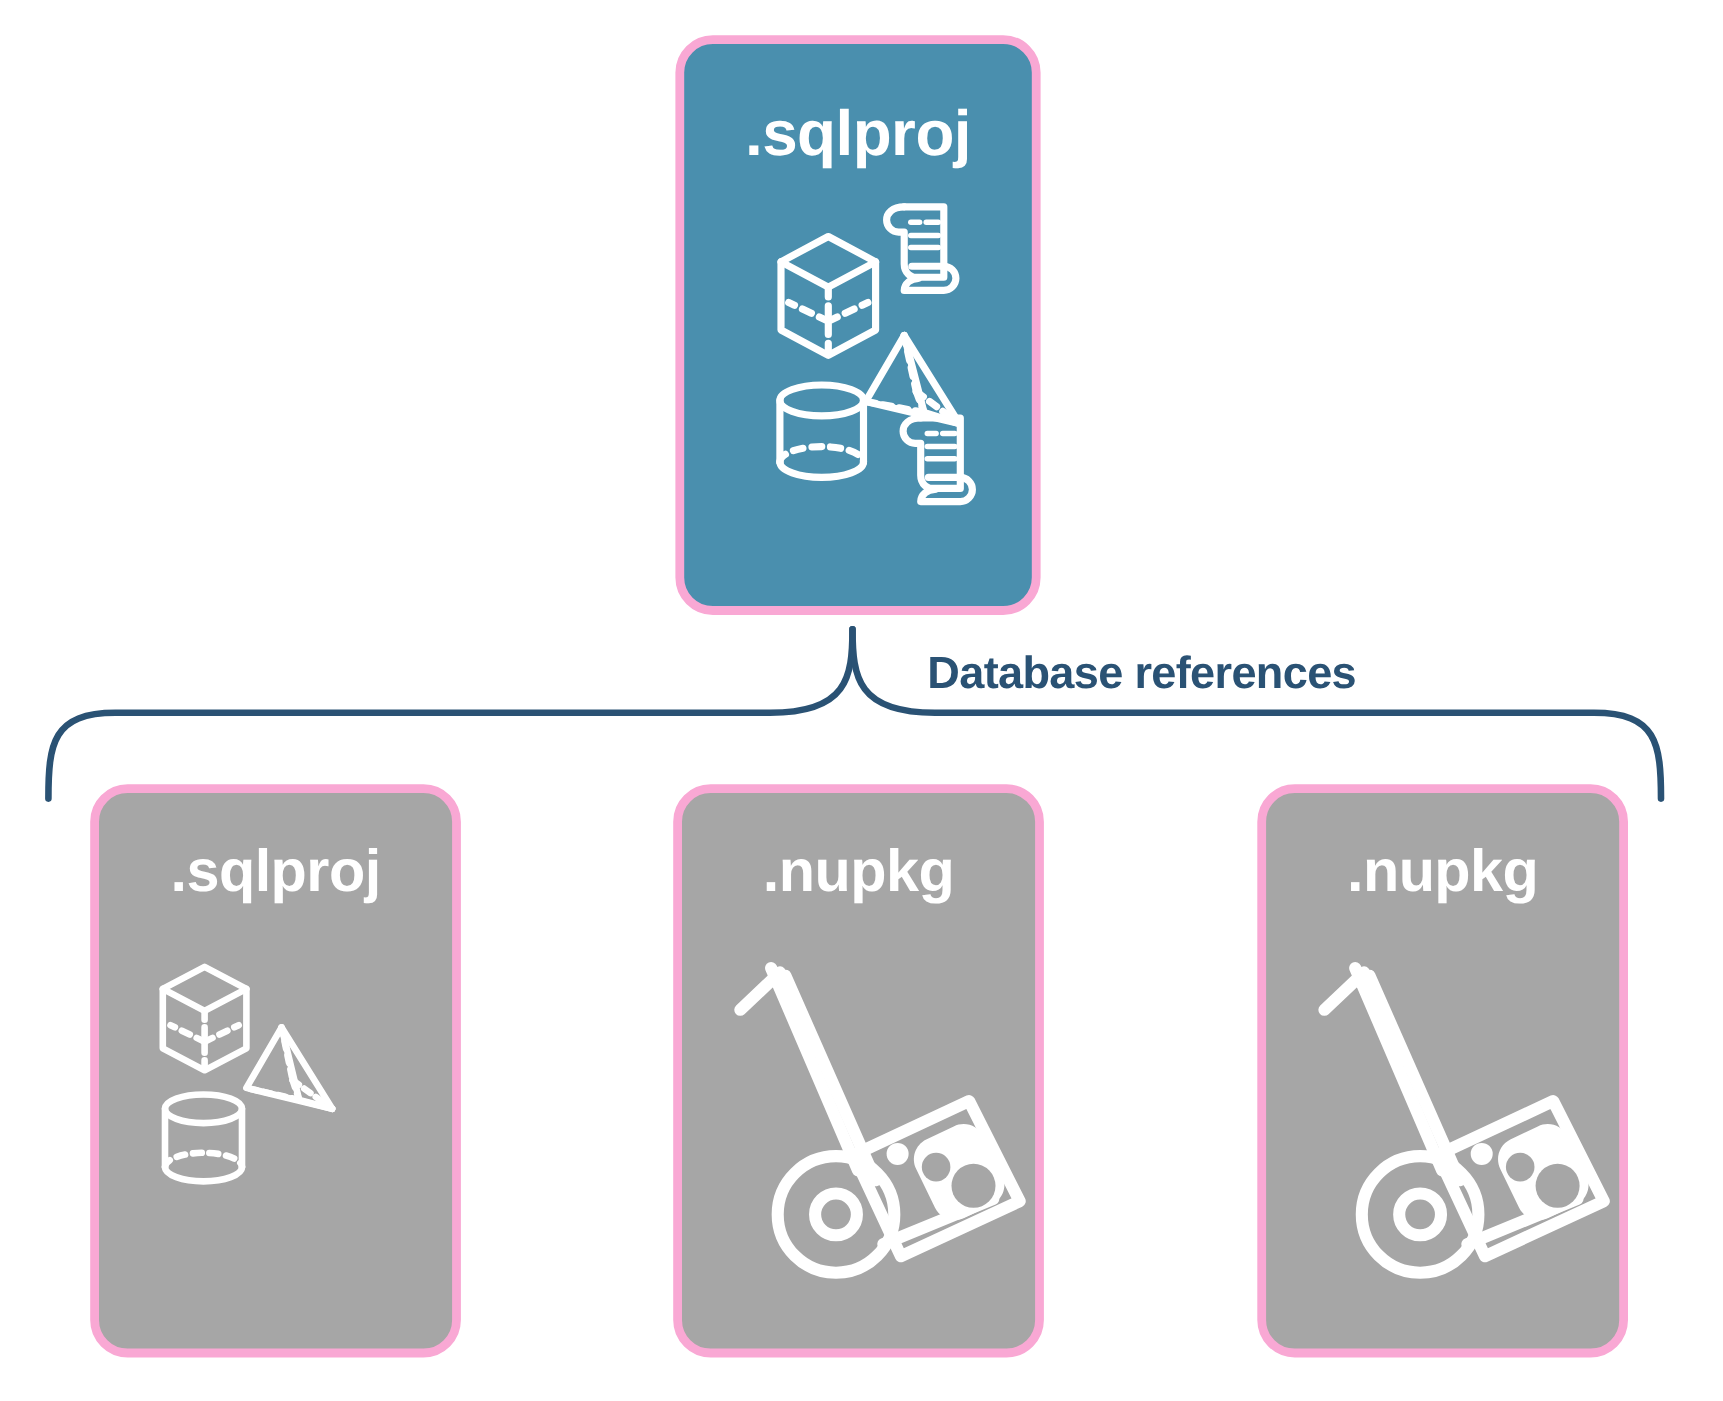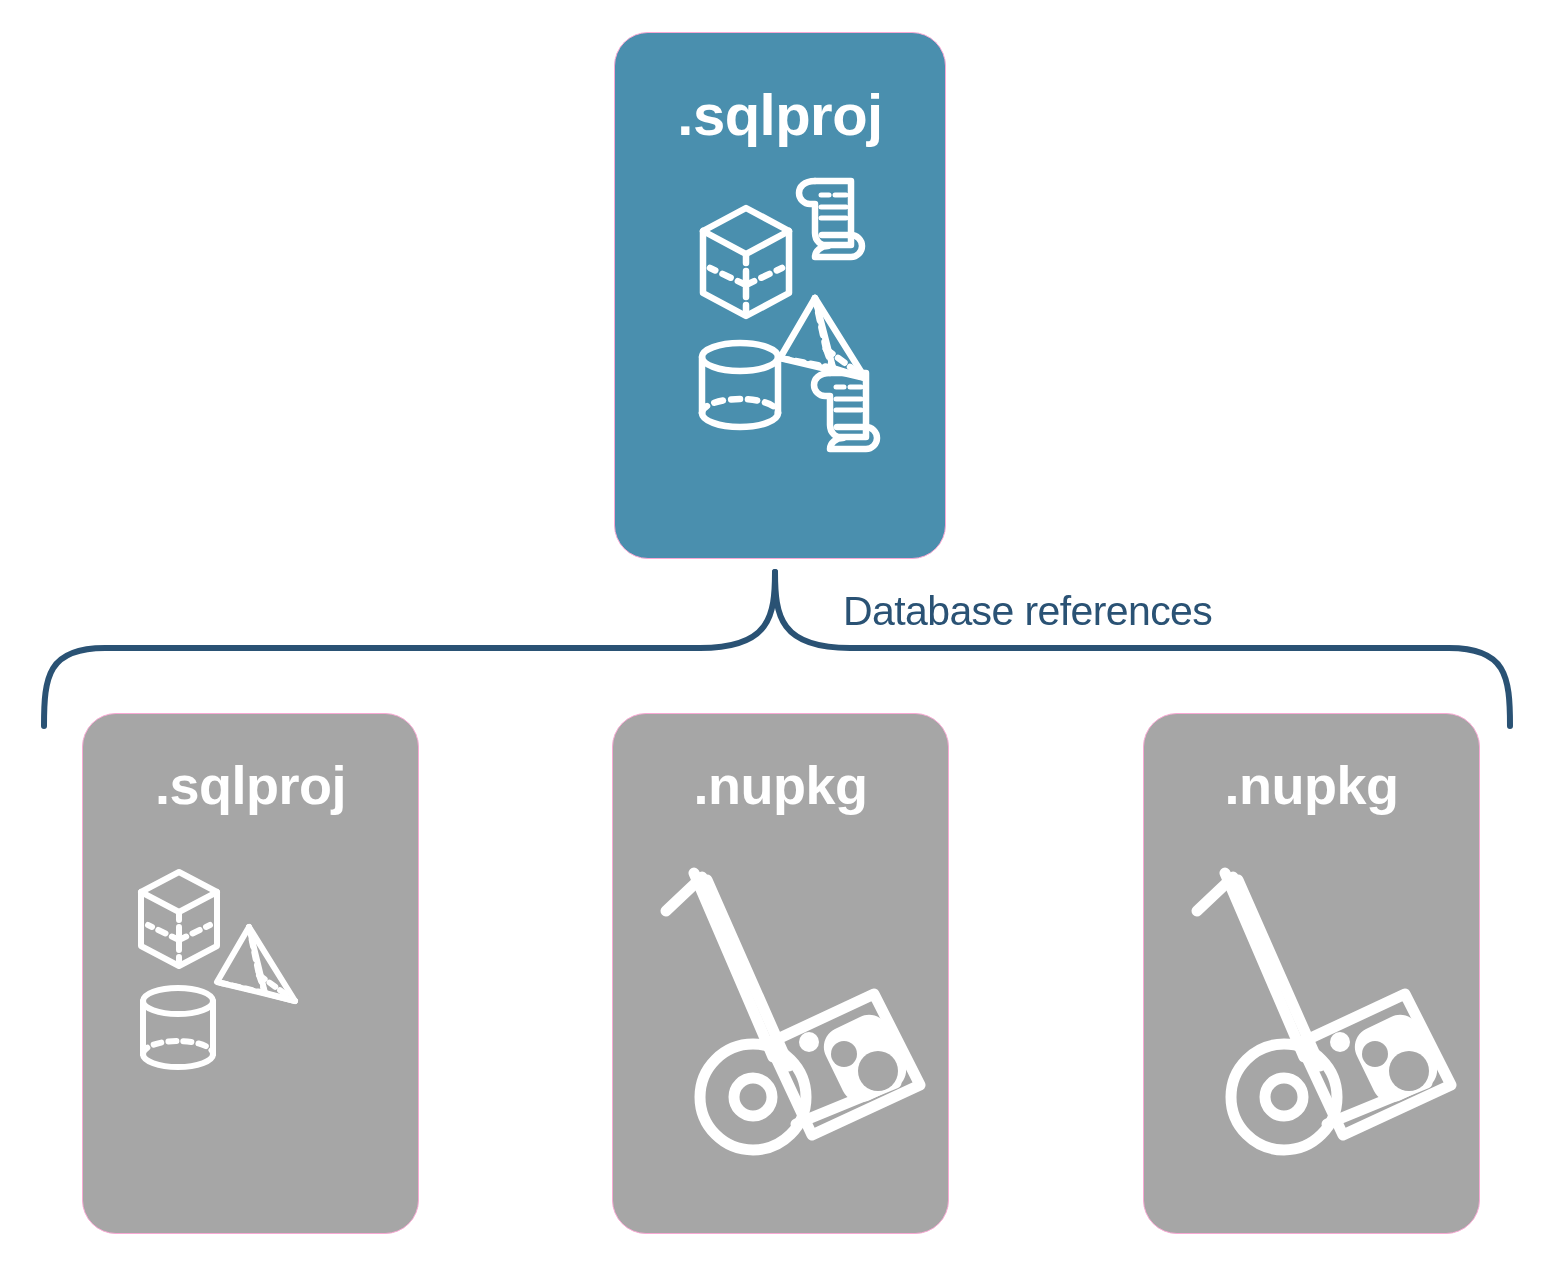--- a/index.html
+++ b/index.html
@@ -16,21 +16,21 @@
   }
   #canvas {
     position: absolute;
     inset: 0;
     width: 1566px;
     height: 1274px;
   }
   .node {
     position: absolute;
     box-sizing: border-box;
-    border: 1px solid #f9a8d4;
+    border: 8px solid #f9a8d4;
     border-radius: 34px;
     display: block;
   }
   .node.blue  { background: #4a8fae; }
   .node.gray  { background: #a6a6a6; }
 
   .node-title {
     position: absolute;
     left: 0;
     right: 0;
@@ -48,21 +48,21 @@
     position: absolute;
     left: 0;
     right: 0;
   }
 
   .brace-label {
     position: absolute;
     left: 843px;
     top: 588px;
     font-size: 41px;
-    font-weight: normal;
+    font-weight: bold;
     color: #2a5274;
     letter-spacing: -0.6px;
     white-space: nowrap;
     font-family: "Liberation Sans", sans-serif;
     user-select: none;
   }
 </style>
 </head>
 <body>
 

